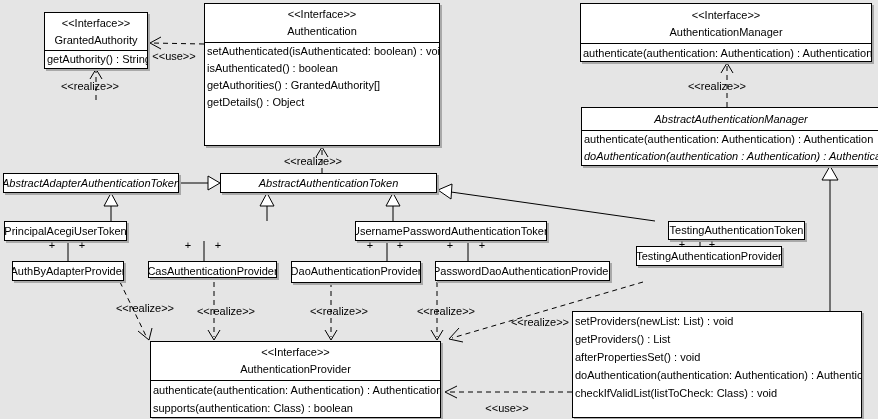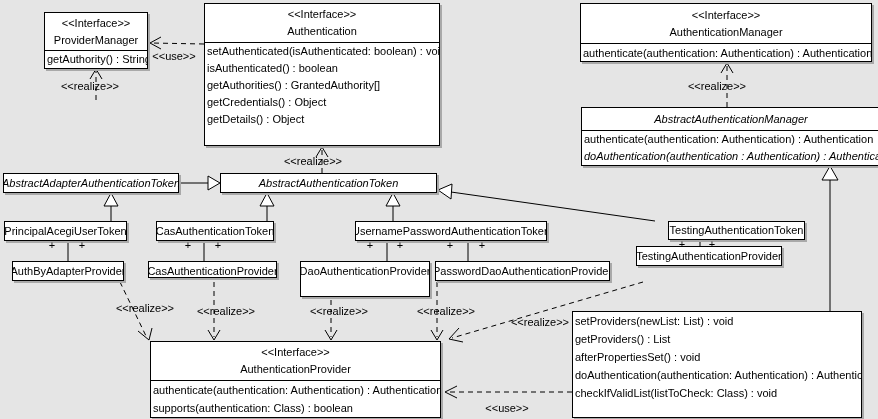--- a/index.html
+++ b/index.html
@@ -123,38 +123,37 @@
 
     <g>
       <line x1="572" y1="392" x2="447" y2="392" stroke-dasharray="5,4"></line>
       <polyline points="457,386 445,392 457,398"></polyline>
     </g>
   </svg>
 
   <div class="box" style="left:44px;top:12px;width:104px;height:57px">
     <div class="title hasline" style="height:37px">
       <div>&lt;&lt;Interface&gt;&gt;</div>
-      <div>ProviderManager</div>
+      <div>GrantedAuthority</div>
     </div>
     <div class="methods">
       <div class="m">getAuthority() : String</div>
     </div>
   </div>
 
 
   <div class="box" style="left:204px;top:3px;width:236px;height:143px">
     <div class="title hasline" style="height:38px">
       <div>&lt;&lt;Interface&gt;&gt;</div>
       <div>Authentication</div>
     </div>
     <div class="methods">
       <div class="m">setAuthenticated(isAuthenticated: boolean) : void</div>
       <div class="m">isAuthenticated() : boolean</div>
       <div class="m">getAuthorities() : GrantedAuthority[]</div>
-      <div class="m">getCredentials() : Object</div>
       <div class="m">getDetails() : Object</div>
     </div>
   </div>
 
   <div class="box" style="left:580px;top:3px;width:292px;height:59px">
     <div class="title hasline" style="height:39px">
       <div>&lt;&lt;Interface&gt;&gt;</div>
       <div>AuthenticationManager</div>
     </div>
     <div class="methods">
@@ -183,25 +182,20 @@
       <div>AbstractAuthenticationToken</div>
     </div>
   </div>
 
   <div class="box" style="left:4px;top:221px;width:123px;height:20px">
     <div class="title" style="height:18px">
       <div>PrincipalAcegiUserToken</div>
     </div>
   </div>
 
-  <div class="box" style="left:156px;top:221px;width:118px;height:20px">
-    <div class="title" style="height:18px">
-      <div>CasAuthenticationToken</div>
-    </div>
-  </div>
 
   <div class="box" style="left:355px;top:221px;width:192px;height:20px">
     <div class="title" style="height:18px">
       <div>UsernamePasswordAuthenticationToken</div>
     </div>
   </div>
 
   <div class="box" style="left:668px;top:221px;width:137px;height:19px">
     <div class="title" style="height:17px">
       <div>TestingAuthenticationToken</div>
@@ -213,21 +207,21 @@
       <div>AuthByAdapterProvider</div>
     </div>
   </div>
 
   <div class="box" style="left:148px;top:261px;width:129px;height:17px">
     <div class="title" style="height:18px">
       <div>CasAuthenticationProvider</div>
     </div>
   </div>
 
-  <div class="box" style="left:300px;top:261px;width:130px;height:36px">
+  <div class="box" style="left:291px;top:261px;width:130px;height:22px">
     <div class="title" style="height:18px">
       <div>DaoAuthenticationProvider</div>
     </div>
   </div>
 
   <div class="box" style="left:435px;top:261px;width:175px;height:20px">
     <div class="title" style="height:18px">
       <div>PasswordDaoAuthenticationProvider</div>
     </div>
   </div>

